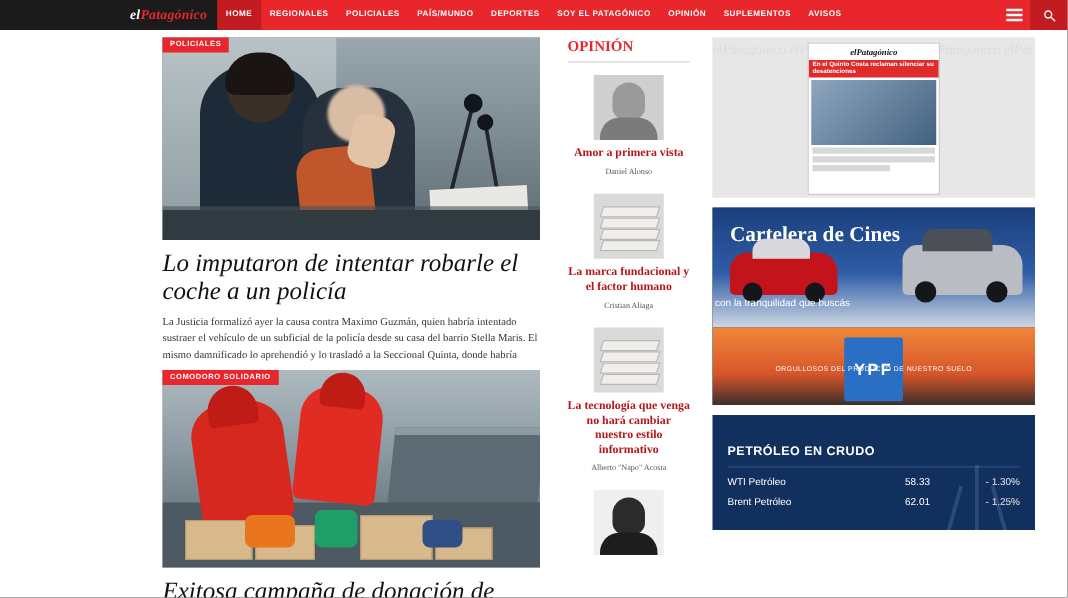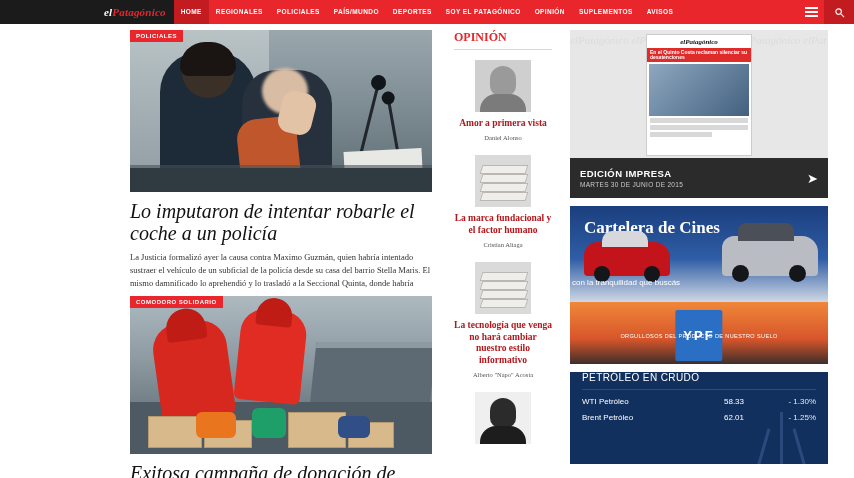--- a/index.html
+++ b/index.html
@@ -138,21 +138,21 @@
   .car1 .w1{left:10px;} .car1 .w2{right:10px;}
   .car2{position:absolute;right:10px;top:30px;width:96px;height:40px;background:#b9bcc2;border-radius:12px 16px 4px 4px;}
   .car2 .cab{position:absolute;left:16px;top:-13px;width:56px;height:18px;background:#4a4f58;border-radius:8px 8px 0 0;}
   .car2 .w1,.car2 .w2{position:absolute;bottom:-6px;width:17px;height:17px;border-radius:50%;background:#15161a;}
   .car2 .w1{left:10px;} .car2 .w2{right:12px;}
   .ypf{position:absolute;left:0;bottom:0;width:100%;height:62px;background:linear-gradient(180deg,#f0873a,#d7552a 60%,#3d2f2a);}
   .ypf .logo{position:absolute;left:50%;top:8px;transform:translateX(-50%);background:#2a6fc4;color:#fff;font-size:13px;font-weight:bold;letter-spacing:2px;padding:18px 8px;border-radius:2px;}
   .ypf .cap{position:absolute;left:0;top:30px;width:100%;text-align:center;color:#fff;font-size:5.5px;line-height:1.5;letter-spacing:.4px;}
 
   .petro{width:258px;margin-top:8px;background:#12305e;position:relative;overflow:hidden;height:92px;}
-  .petro .ph{color:#fff;font-size:10px;font-weight:normal;letter-spacing:.4px;padding:0 12px 6px 12px;}
+  .petro .ph{color:#fff;font-size:10px;font-weight:bold;letter-spacing:.4px;padding:24px 12px 6px 12px;}
   .petro .line{height:1px;background:#2c4c80;margin:0 12px;}
   .petro .row{display:flex;align-items:center;padding:7px 12px 0 12px;color:#fff;font-size:8px;}
   .petro .row .n{flex:1;}
   .petro .row .v{width:52px;text-align:center;}
   .petro .row .p{width:56px;text-align:right;color:#e6e6e6;}
   .petro .rig{position:absolute;right:10px;bottom:-4px;width:70px;height:60px;opacity:.18;}
   .petro .rig i{position:absolute;bottom:0;background:#9fc2ff;display:block;}
 </style>
 </head>
 <body>
@@ -302,27 +302,20 @@
           <div class="ed-wm">elPatagónico elPat elPatagónico elPa elPatagónico elPat elPatagónico elPa</div>
           <div class="ed-cover">
             <div class="masthead">elPatagónico</div>
             <div class="redbar">En el Quinto Costa reclaman silenciar su desatenciones</div>
             <div class="ph"></div>
             <div class="tx"></div>
               <div class="tx"></div>
               <div class="tx" style="width:60%;"></div>
           </div>
         </div>
-        <div class="ed-bar">
-          <div>
-            <div class="t1">EDICIÓN IMPRESA</div>
-            <div class="t2">MARTES 30 DE JUNIO DE 2015</div>
-          </div>
-          <div class="ed-arrow">➤</div>
-        </div>
       </div>
 
       <div class="cines">
         <div class="top">
           <div class="ttl">Cartelera de Cines</div>
           <div class="car1">
               <div class="cab"></div>
               <div class="w1"></div>
               <div class="w2"></div>
             </div>

